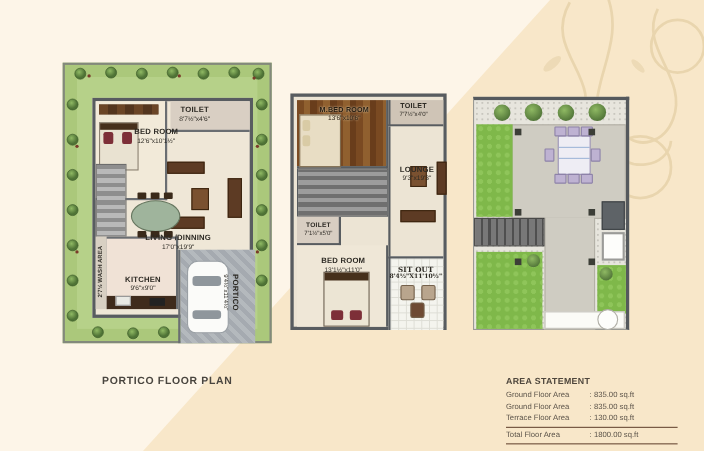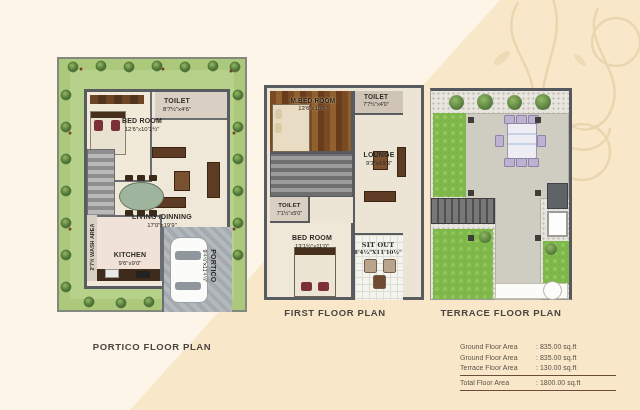--- a/index.html
+++ b/index.html
@@ -42,21 +42,21 @@
   #g-portico{left:103px;top:168px;width:68px;height:85px;border-left:2px solid #6a6e72;
              background:repeating-linear-gradient(45deg,#b4b9bd 0 4px,#a5aab0 4px 8px);}
   #g-car{left:6px;top:10px;width:36px;height:64px;background:#fbfbf9;border:1px solid #9aa0a5;
          border-radius:10px 10px 8px 8px;position:absolute;}
   .car-glass{position:absolute;left:4px;width:26px;background:#8f969c;border-radius:3px;}
   #g-dining-table{left:60px;top:123px;width:43px;height:27px;background:#9fb49c;
                   border:1px solid #66765f;border-radius:50%;}
   .chair{position:absolute;width:8px;height:6px;background:#3a2a1a;border-radius:1px;}
   .sofa{position:absolute;background:#5d3b24;border:1px solid #3c250f;}
   
-  #fplan{left:264px;top:85px;width:160px;height:215px;background:#ece4d4;}
+  #fplan{left:264px;top:85px;width:142px;height:215px;background:#ece4d4;}
   #f-mbed{left:3px;top:3px;width:83px;height:62px;
           background:repeating-linear-gradient(90deg,#7a4a22 0 6px,#90602f 6px 12px,#693d1b 12px 18px);
           border-right:2px solid #585c60;border-bottom:2px solid #585c60;}
   #f-mbed-bed{position:absolute;left:2px;top:13px;width:36px;height:46px;background:#e8ddc4;
               border:1px solid #7d6a4e;}
   #f-toilet-top{left:86px;top:3px;width:50px;height:24px;background:#cfc4b6;
                 border-bottom:2px solid #585c60;border-left:2px solid #585c60;}
   #f-lounge{left:86px;top:27px;width:50px;height:118px;background:#ece4d4;border-left:2px solid #585c60;}
   #f-stairs{left:3px;top:65px;width:83px;height:44px;border:1px solid #55595d;
             background:repeating-linear-gradient(0deg,#6f6f6f 0 4px,#9c9c9c 4px 8px);}
@@ -275,21 +275,20 @@
     </div>
     <div class="room-label" style="left:5px;top:146px;width:80px;">
       <span class="rname">BED ROOM</span>
       <span class="rdim">13'1½"x11'0"</span>
     </div>
     <div class="room-label serif" style="left:82px;top:153px;width:58px;">
       <span class="rname">SIT OUT</span>
       <span class="rdim">8'4½"X11'10½"</span>
     </div>
   </div>
-  <div class="abs plan-title" style="left:264px;top:307px;width:142px;">FIRST FLOOR PLAN</div>
 
   <div id="tplan" class="abs">
     <div class="tree" style="left:18px;top:4px;width:15px;height:15px;"></div>
     <div class="tree" style="left:46px;top:3px;width:16px;height:16px;"></div>
     <div class="tree" style="left:76px;top:4px;width:15px;height:15px;"></div>
     <div class="tree" style="left:104px;top:3px;width:16px;height:16px;"></div>
 
     <div class="patio" style="left:34px;top:22px;width:104px;height:86px;"></div>
     <div class="patio" style="left:64px;top:107px;width:46px;height:102px;border-top:none;"></div>
 
@@ -317,23 +316,23 @@
     <div class="planter" style="left:37px;top:99px;"></div>
     <div class="planter" style="left:104px;top:99px;"></div>
     <div class="planter" style="left:37px;top:144px;"></div>
     <div class="planter" style="left:104px;top:144px;"></div>
 
     <div id="t-unit"></div>
     <div id="t-tank"></div>
     <div id="t-strip"></div>
     <div id="t-circle"></div>
   </div>
-  <div class="abs plan-title" style="left:430px;top:307px;width:142px;">TERRACE FLOOR PLAN</div>
 
   <div id="area" class="abs">
+    <div id="area-title">AREA STATEMENT</div>
     <div class="arow">
       <span class="alabel">Ground Floor Area</span>
       <span class="avalue">: 835.00 sq.ft</span>
     </div>
     <div class="arow">
       <span class="alabel">Ground Floor Area</span>
       <span class="avalue">: 835.00 sq.ft</span>
     </div>
     <div class="arow">
       <span class="alabel">Terrace Floor Area</span>

